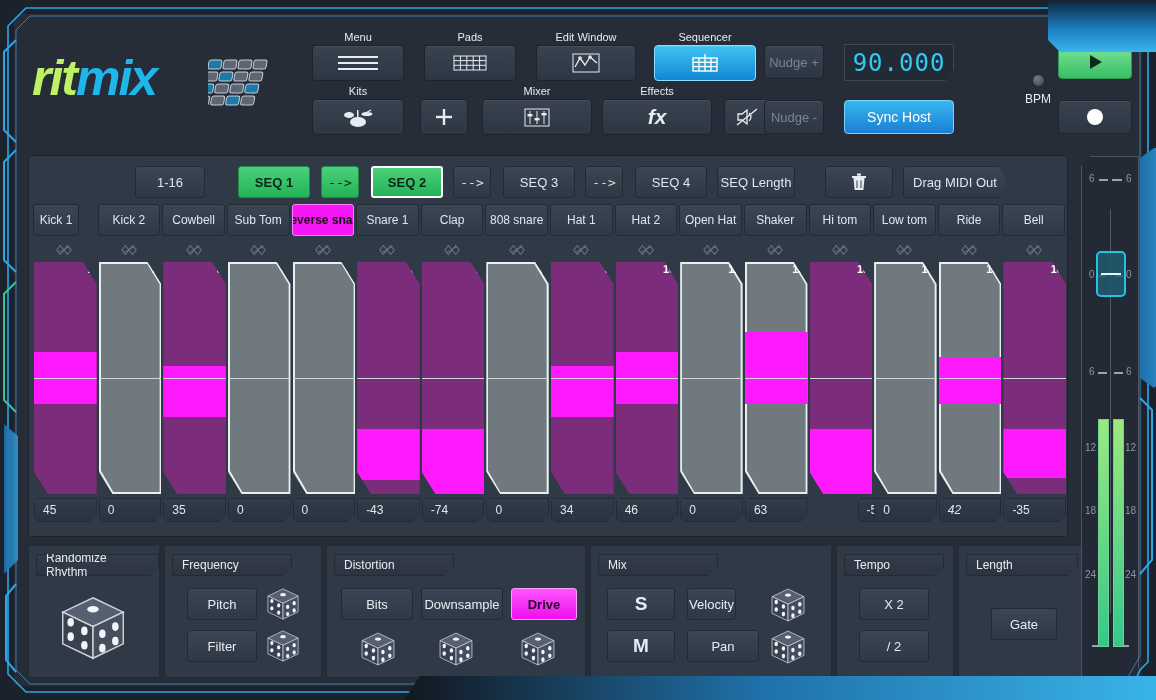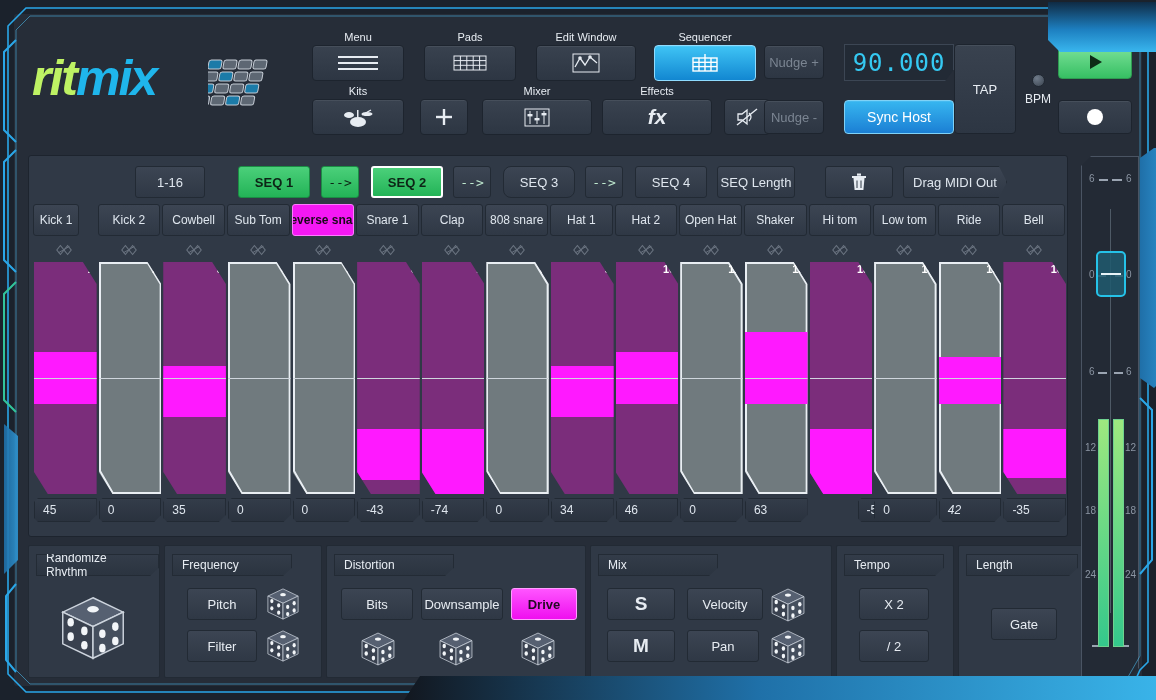--- a/index.html
+++ b/index.html
@@ -412,23 +412,20 @@
     <div class="btn dim" style="position:absolute; left:740px; top:78px; width:60px; height:34px;">
       <span>Nudge -</span>
     </div>
 
     <div class="bpm-display" style="left:820px; top:22px; width:110px; height:37px;">90.000</div>
 
     <div class="btn blue" style="position:absolute; left:820px; top:78px; width:110px; height:34px;">
       <span>Sync Host</span>
     </div>
 
-    <div class="btn" style="position:absolute; left:930px; top:22px; width:62px; height:90px;">
-      <span>TAP</span>
-    </div>
 
     <div class="bpm-led" style="left:1008px; top:52px;"></div>
     <div class="bpm-led-label" style="left:1001px; top:70px;">BPM</div>
 
     <div class="btn green" style="position:absolute; left:1034px; top:23px; width:74px; height:34px;">
       <svg width="20" height="20">
           <polygon points="5,3 17,10 5,17" fill="#0e2a16"></polygon>
         </svg>
     </div>
     <div class="btn" style="position:absolute; left:1034px; top:78px; width:74px; height:34px;">
@@ -439,21 +436,21 @@
   </div>
 
   <div class="seqpanel">
 
     <div class="seqrow">
       <div class="sbtn" style="left:102px; width:70px;">1-16</div>
       <div class="sbtn green" style="left:205px; width:72px;">SEQ 1</div>
       <div class="sbtn arrowg" style="left:288px; width:38px;">--&gt;</div>
       <div class="sbtn green sel" style="left:338px; width:72px;">SEQ 2</div>
       <div class="sbtn arrow" style="left:420px; width:38px;">--&gt;</div>
-      <div class="sbtn" style="left:470px; width:72px;border-radius:8px;">SEQ 3</div>
+      <div class="sbtn" style="left:470px; width:72px;">SEQ 3</div>
       <div class="sbtn arrow" style="left:552px; width:38px;">--&gt;</div>
       <div class="sbtn" style="left:602px; width:72px;">SEQ 4</div>
       <div class="sbtn" style="left:684px; width:78px;">SEQ Length</div>
       <div class="sbtn" style="left:792px; width:68px;">
         <svg width="16" height="18">
           <g fill="#e7ecf2">
             <rect x="1" y="3" width="14" height="2"></rect>
               <rect x="6" y="0.5" width="4" height="2.2"></rect>
             <path d="M2.5 5 L13.5 5 L12.4 17 L3.6 17 Z"></path>
           </g>
@@ -864,21 +861,21 @@
             <ellipse cx="63" cy="58" rx="4.5" ry="6" fill="#f2f5f8"></ellipse>
             <ellipse cx="81" cy="48" rx="4.5" ry="6" fill="#f2f5f8"></ellipse>
             <ellipse cx="63" cy="78" rx="4.5" ry="6" fill="#f2f5f8"></ellipse>
             <ellipse cx="81" cy="68" rx="4.5" ry="6" fill="#f2f5f8"></ellipse>
           </svg></div>
       </div>
       <div class="panel" style="left: 562px; width: 242px;">
         <div class="ptitle" style="min-width: 120px;">Mix</div>
         <div class="pbtn bold" style="left: 16px; top: 42px; width: 68px; height: 32px;">S</div>
         <div class="pbtn bold" style="left: 16px; top: 84px; width: 68px; height: 32px;">M</div>
-        <div class="pbtn" style="left: 96px; top: 42px; width: 76px; height: 32px;">Velocity</div>
+        <div class="pbtn" style="left: 96px; top: 42px; width: 49px; height: 32px;">Velocity</div>
         <div class="pbtn" style="left: 96px; top: 84px; width: 72px; height: 32px;">Pan</div>
         <div class="dice" style="left: 178px; top: 40px;"><svg viewBox="0 0 100 100" width="38" height="38">
             <polygon points="50,8 92,28 50,48 8,28" fill="#566071" stroke="#cdd4dd" stroke-width="2"></polygon>
             <polygon points="8,28 50,48 50,92 8,72" fill="#39414f" stroke="#cdd4dd" stroke-width="2"></polygon>
             <polygon points="92,28 92,72 50,92 50,48" fill="#454f5e" stroke="#cdd4dd" stroke-width="2"></polygon>
             <ellipse cx="50" cy="24" rx="8" ry="4.5" fill="#f2f5f8"></ellipse>
             <ellipse cx="19" cy="42" rx="4.5" ry="6" fill="#f2f5f8"></ellipse>
             <ellipse cx="19" cy="62" rx="4.5" ry="6" fill="#f2f5f8"></ellipse>
             <ellipse cx="38" cy="54" rx="4.5" ry="6" fill="#f2f5f8"></ellipse>
             <ellipse cx="38" cy="74" rx="4.5" ry="6" fill="#f2f5f8"></ellipse>

